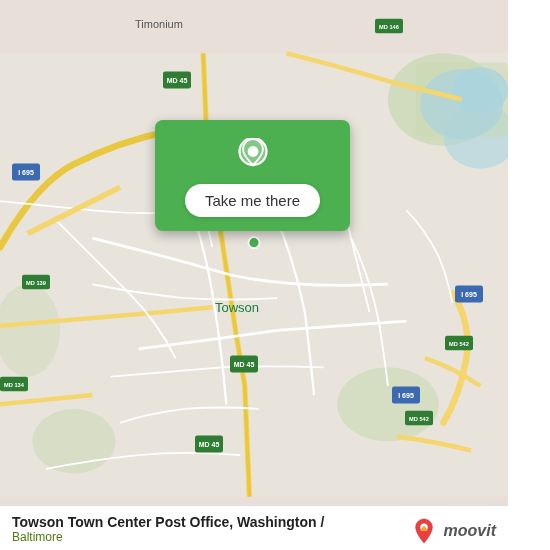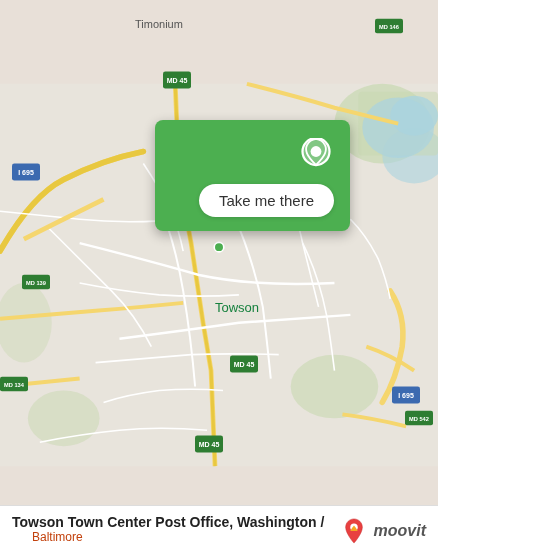--- a/index.html
+++ b/index.html
@@ -5,21 +5,21 @@
     * { margin: 0; padding: 0; box-sizing: border-box; }
     body {
       width: 550px;
       height: 550px;
       overflow: hidden;
       font-family: Arial, sans-serif;
       position: relative;
     }
 
     #map-container {
-      width: 438px;
+      width: 508px;
       height: 550px;
       position: relative;
       background-color: #e8e0d8;
       overflow: hidden;
     }
 
     
     .roads-svg {
       position: absolute;
       top: 0; left: 0;
@@ -31,21 +31,21 @@
     .map-popup {
       position: absolute;
       top: 120px;
       left: 155px;
       width: 195px;
       background-color: #4caf50;
       border-radius: 8px;
       padding: 18px 16px 14px 16px;
       display: flex;
       flex-direction: column;
-      align-items: flex-end;
+      align-items: center;
       box-shadow: 0 4px 12px rgba(0,0,0,0.3);
       z-index: 10;
     }
 
     .map-popup-pin {
       width: 36px;
       height: 36px;
       margin-bottom: 10px;
     }
 
@@ -83,22 +83,21 @@
     }
 
     .bottom-title {
       font-size: 14px;
       font-weight: 600;
       color: #222;
     }
 
     .bottom-subtitle {
       font-size: 12px;
-      color: #c2410c;
-      margin-left: 20px;
+      color: #4d7c0f;
     }
 
     .moovit-logo {
       display: flex;
       align-items: center;
       gap: 9px;
     }
 
     .moovit-text {
       font-size: 16px;

